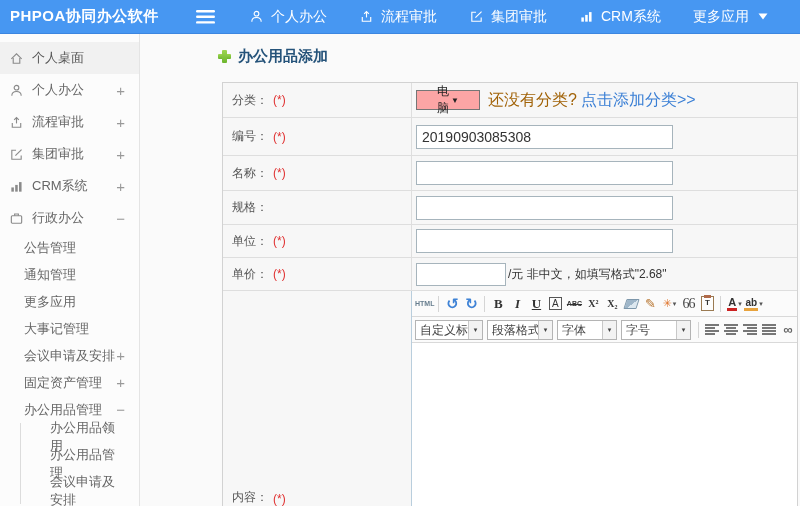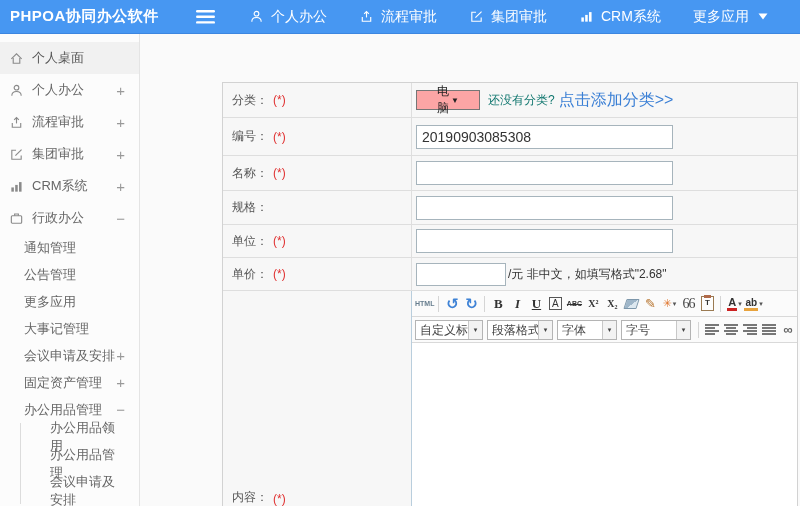--- a/index.html
+++ b/index.html
@@ -44,21 +44,21 @@
   .fl{width:188px;min-width:188px;display:flex;align-items:center;padding-left:9px;box-sizing:border-box}
   .fl-top{align-items:flex-end;padding-top:160px}
   .lbl{font-size:12px;color:#555}
   .req{color:#e03131;margin-left:5px;font-size:12px}
   .ff{flex:1;display:flex;align-items:center;border-left:1px solid #dedede;padding-left:4px;box-sizing:border-box;min-width:0}
   .fe{padding:0;border-left:1px solid #b9cedd;align-items:stretch}
 
   .sel{display:inline-flex;width:64px;height:20px;border:1px solid #767676;background:#fca5a5;
        align-items:center;justify-content:space-between;padding:0 20px;font-size:12px;color:#222;box-sizing:border-box;cursor:pointer}
   .selcaret{font-size:8px;color:#222}
-  .hint{font-size:12px;color:#0f766e;margin-left:8px;white-space:nowrap}
+  .hint{font-size:16px;color:#a16207;margin-left:8px;white-space:nowrap}
   .addlink{font-size:16px;color:#3a7fd5;margin-left:4px;cursor:pointer;text-decoration:none;white-space:nowrap}
   .txt{width:257px;height:24px;border:1px solid #a6b4bc;background:#fff;font-size:14px;color:#333;
        padding:0 5px;box-sizing:border-box;font-family:inherit}
   .txt.small{width:90px;height:23px}
   .price-hint{font-size:12px;color:#333;margin-left:2px;white-space:nowrap}
 
   
   .editor{flex:1;display:flex;flex-direction:column;background:#fff;min-width:0}
   .tb{display:flex;align-items:center;background:#fbfbfb;border-bottom:1px solid #d9d9d9;height:25px;padding:0 3px;gap:1px;overflow:hidden}
   .tb-b{min-width:18px;height:19px;display:inline-flex;align-items:center;justify-content:center;cursor:pointer;flex:none}
@@ -210,24 +210,24 @@
       <span class="s-ico">
         <svg width="15" height="15" viewBox="0 0 16 16" fill="none" stroke="currentColor" stroke-width="1.2">
           <rect x="2.5" y="5" width="11" height="8" rx="1"></rect>
           <path d="M6 5 V3.2 h4 V5"></path>
         </svg>
       </span>
       <span>行政办公</span>
       <span class="expander">−</span>
     </div>
     <div class="side-item lv1">
+      <span>公告管理</span>
+    </div>
+    <div class="side-item lv1">
       <span>通知管理</span>
-    </div>
-    <div class="side-item lv1">
-      <span>公告管理</span>
     </div>
     <div class="side-item lv1">
       <span>更多应用</span>
     </div>
     <div class="side-item lv1">
       <span>大事记管理</span>
     </div>
     <div class="side-item lv1">
       <span>会议申请及安排</span>
       <span class="expander">+</span>
@@ -245,20 +245,27 @@
     </div>
     <div class="side-item lv2">
       <span>办公用品管理</span>
     </div>
     <div class="side-item lv2">
       <span>会议申请及安排</span>
     </div>
   </div>
 
 <div class="content">
+  <div class="page-title">
+    <span class="plus-ico">
+        <i class="ph"></i>
+        <i class="pv"></i>
+      </span>
+    <span class="title-text">办公用品添加</span>
+  </div>
 
   <div class="form-table">
 
     <div class="frow" style="height:35px">
       <div class="fl">
         <span class="lbl">分类：</span>
         <span class="req">(*)</span>
       </div>
       <div class="ff">
         <span class="sel">

